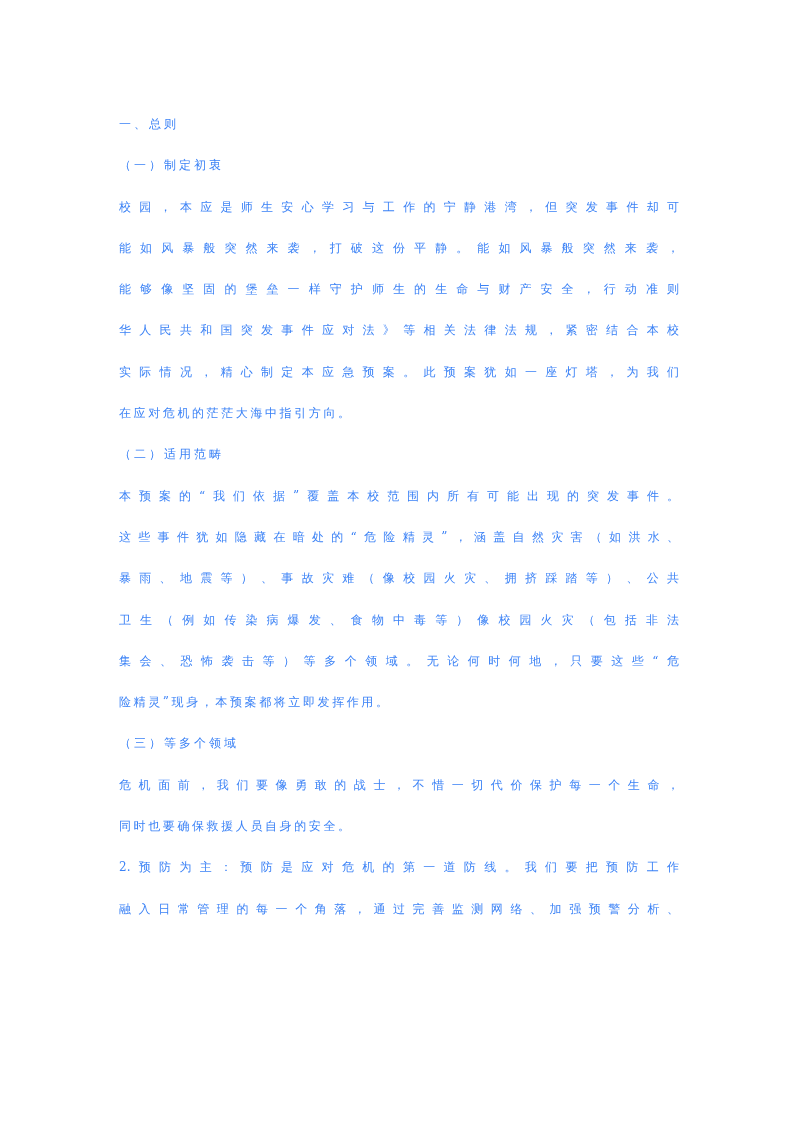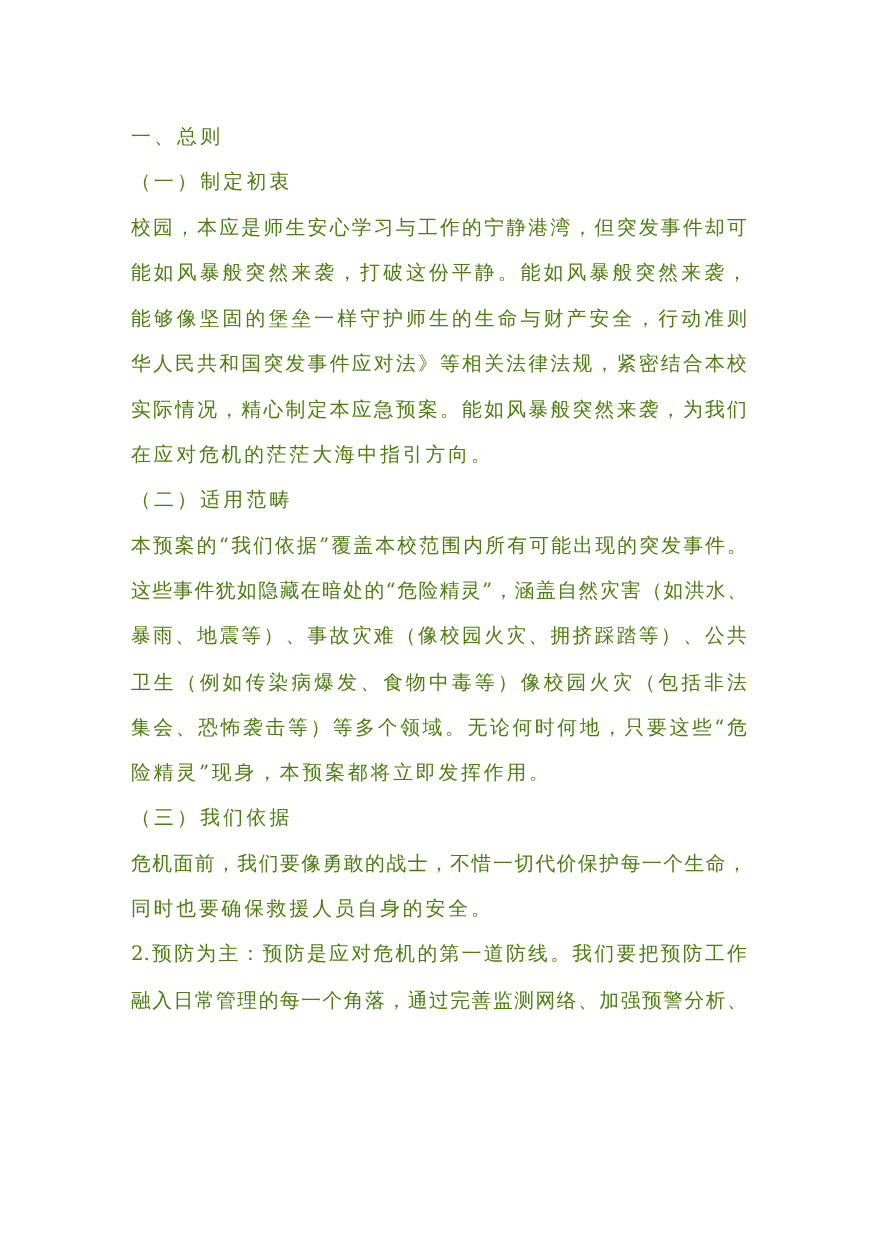--- a/index.html
+++ b/index.html
@@ -1,46 +1,46 @@
 <!DOCTYPE html>
 <html><head>
 <meta charset="utf-8">
 <style>
   html, body { margin: 0; padding: 0; background: #ffffff; }
   body { width: 793px; height: 1122px; position: relative; overflow: hidden; }
   .page {
     position: absolute; left: 119px; top: 104px; width: 560px;
     font-family: "DejaVu Serif", "Liberation Serif", serif;
-    color: #4d7c0f; font-size: 18px; line-height: 41.3px;
+    color: #3b82f6; font-size: 12px; line-height: 41.3px;
   }
   .line { white-space: nowrap; height: 41.3px; letter-spacing: 2.6px; }
   .justify { text-align: justify; text-align-last: justify; letter-spacing: 0; }
   .h1 { letter-spacing: 3px; }
   .h2 { letter-spacing: 3px; }
 </style>
 </head>
 <body>
 
 <div class="page">
   <div class="line h1">一、总则</div>
 
   <div class="line h2">（一）制定初衷</div>
   <div class="line justify">校园，本应是师生安心学习与工作的宁静港湾，但突发事件却可</div>
   <div class="line justify">能如风暴般突然来袭，打破这份平静。能如风暴般突然来袭，</div>
   <div class="line justify">能够像坚固的堡垒一样守护师生的生命与财产安全，行动准则</div>
   <div class="line justify">华人民共和国突发事件应对法》等相关法律法规，紧密结合本校</div>
-  <div class="line justify">实际情况，精心制定本应急预案。能如风暴般突然来袭，为我们</div>
+  <div class="line justify">实际情况，精心制定本应急预案。此预案犹如一座灯塔，为我们</div>
   <div class="line">在应对危机的茫茫大海中指引方向。</div>
 
   <div class="line h2">（二）适用范畴</div>
   <div class="line justify">本预案的“我们依据”覆盖本校范围内所有可能出现的突发事件。</div>
   <div class="line justify">这些事件犹如隐藏在暗处的“危险精灵”，涵盖自然灾害（如洪水、</div>
   <div class="line justify">暴雨、地震等）、事故灾难（像校园火灾、拥挤踩踏等）、公共</div>
   <div class="line justify">卫生（例如传染病爆发、食物中毒等）像校园火灾（包括非法</div>
   <div class="line justify">集会、恐怖袭击等）等多个领域。无论何时何地，只要这些“危</div>
   <div class="line">险精灵”现身，本预案都将立即发挥作用。</div>
 
-  <div class="line h2">（三）我们依据</div>
+  <div class="line h2">（三）等多个领域</div>
   <div class="line justify">危机面前，我们要像勇敢的战士，不惜一切代价保护每一个生命，</div>
   <div class="line">同时也要确保救援人员自身的安全。</div>
   <div class="line justify">2.预防为主：预防是应对危机的第一道防线。我们要把预防工作</div>
   <div class="line justify">融入日常管理的每一个角落，通过完善监测网络、加强预警分析、</div>
 </div>
 
 </body></html>

